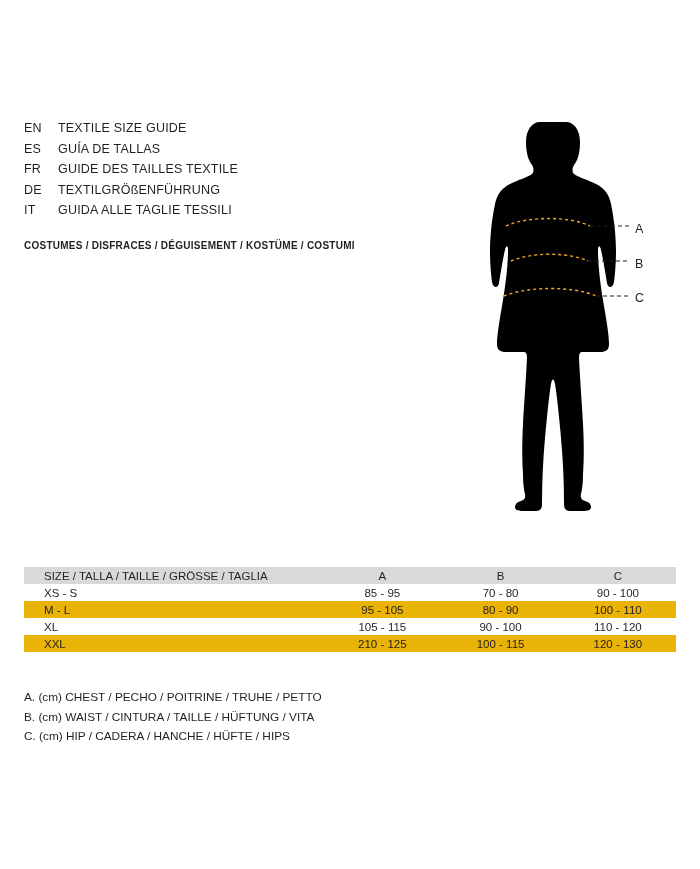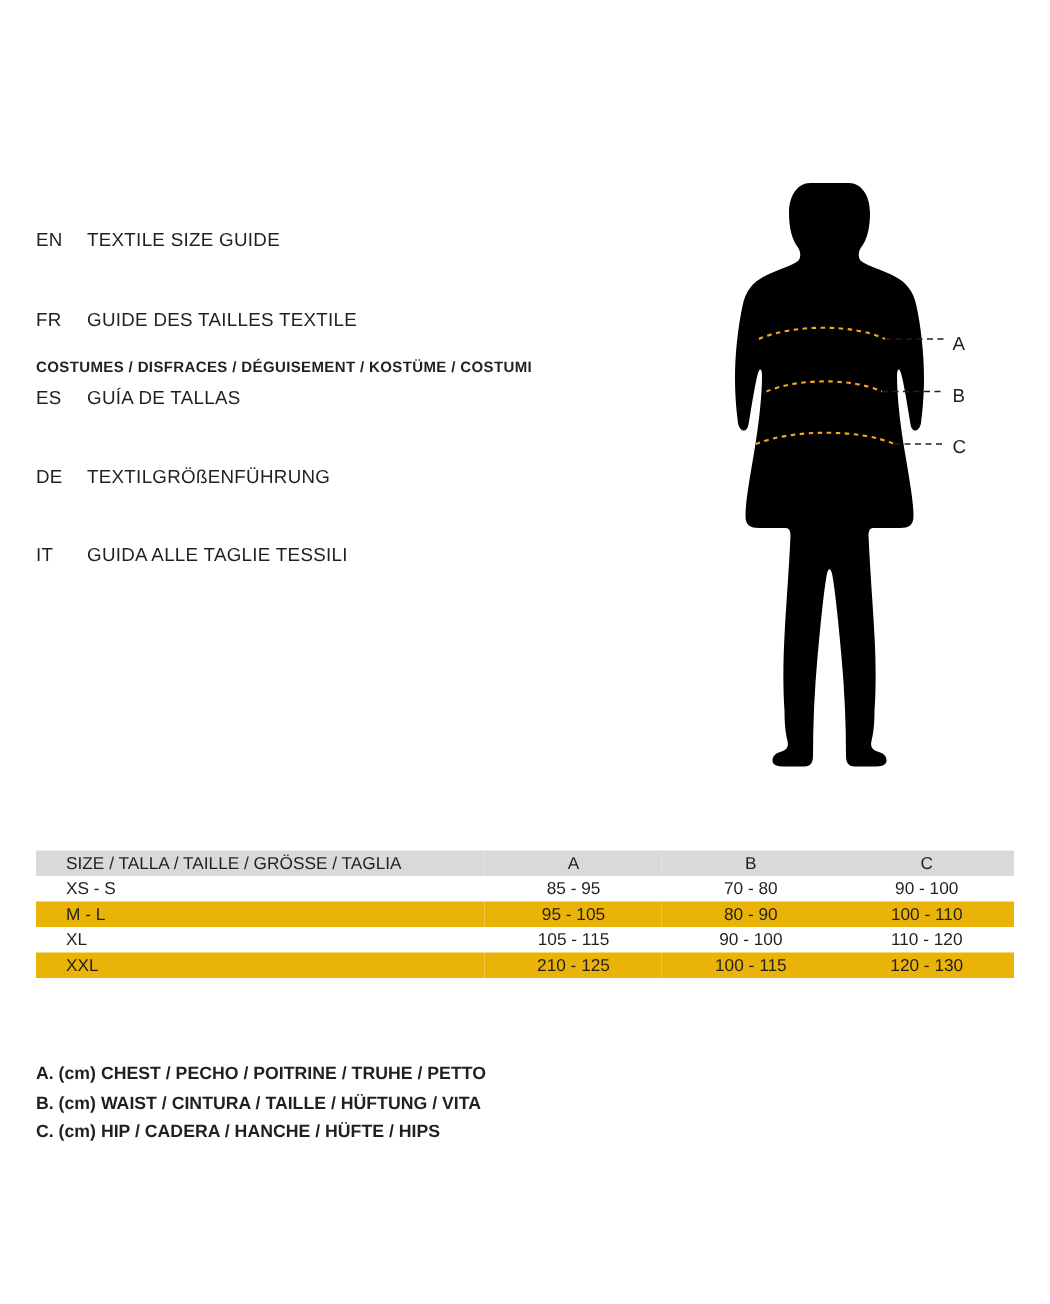--- a/index.html
+++ b/index.html
@@ -28,21 +28,20 @@
     top: 118px;
     width: 420px;
   }
   .lang-row {
     display: flex;
     align-items: baseline;
     font-size: 12.5px;
     line-height: 20.5px;
     letter-spacing: 0.2px;
     color: #231f20;
-    margin-top: 32px;
   }
   .lang-code {
     width: 34px;
     flex: 0 0 34px;
   }
   .lang-text {
     flex: 1 1 auto;
   }
 
   .costumes-line {
@@ -130,44 +129,43 @@
     margin-left: 24px;
   }
   table.size-table tbody tr.even {
     background: #eab308;
   }
 
   
   .legend {
     position: absolute;
     left: 24px;
-    top: 706px;
+    top: 688px;
     font-size: 11.8px;
     line-height: 19.5px;
     color: #231f20;
-    font-weight: bold;
   }
 </style>
 </head>
 <body>
 
 <div class="page">
 
   <div class="lang-block">
     <div class="lang-row">
       <span class="lang-code">EN</span>
       <span class="lang-text">TEXTILE SIZE GUIDE</span>
     </div>
     <div class="lang-row">
+      <span class="lang-code">ES</span>
+      <span class="lang-text">GUÍA DE TALLAS</span>
+    </div>
+    <div class="lang-row">
       <span class="lang-code">FR</span>
       <span class="lang-text">GUIDE DES TAILLES TEXTILE</span>
-    </div>
-    <div class="lang-row">
-      <span class="lang-code">ES</span>
-      <span class="lang-text">GUÍA DE TALLAS</span>
     </div>
     <div class="lang-row">
       <span class="lang-code">DE</span>
       <span class="lang-text">TEXTILGRÖßENFÜHRUNG</span>
     </div>
     <div class="lang-row">
       <span class="lang-code">IT</span>
       <span class="lang-text">GUIDA ALLE TAGLIE TESSILI</span>
     </div>
   </div>

